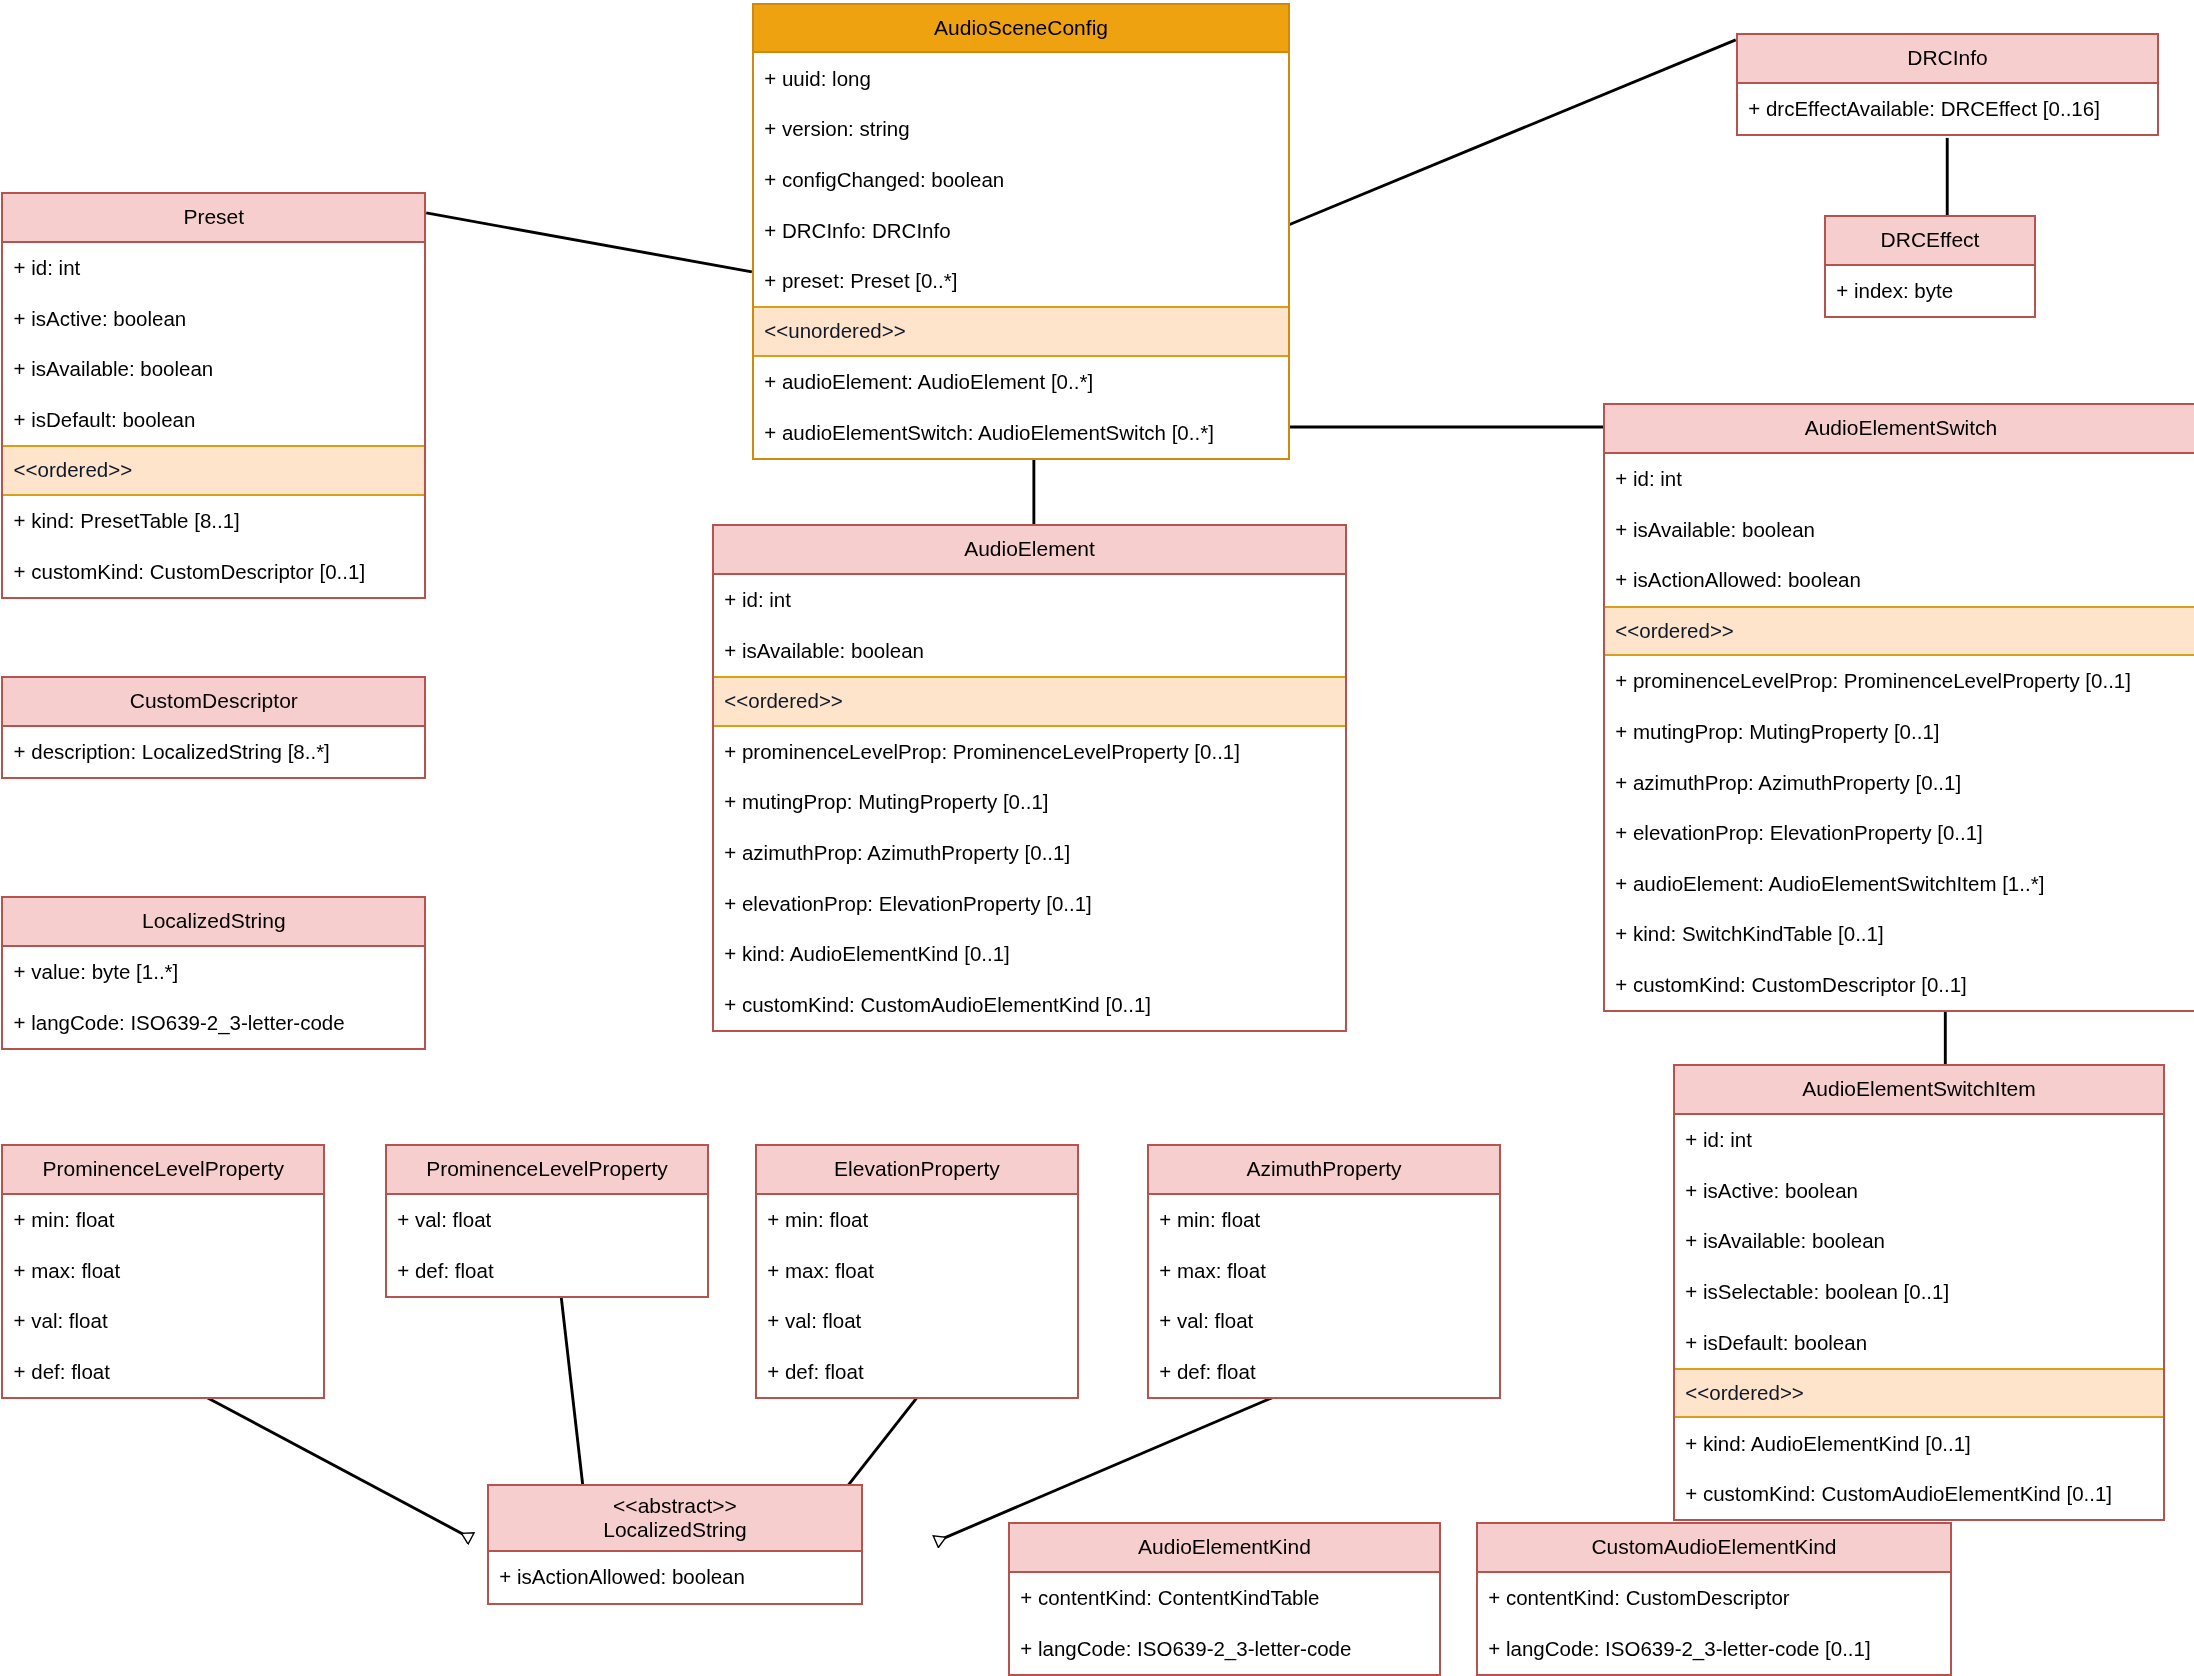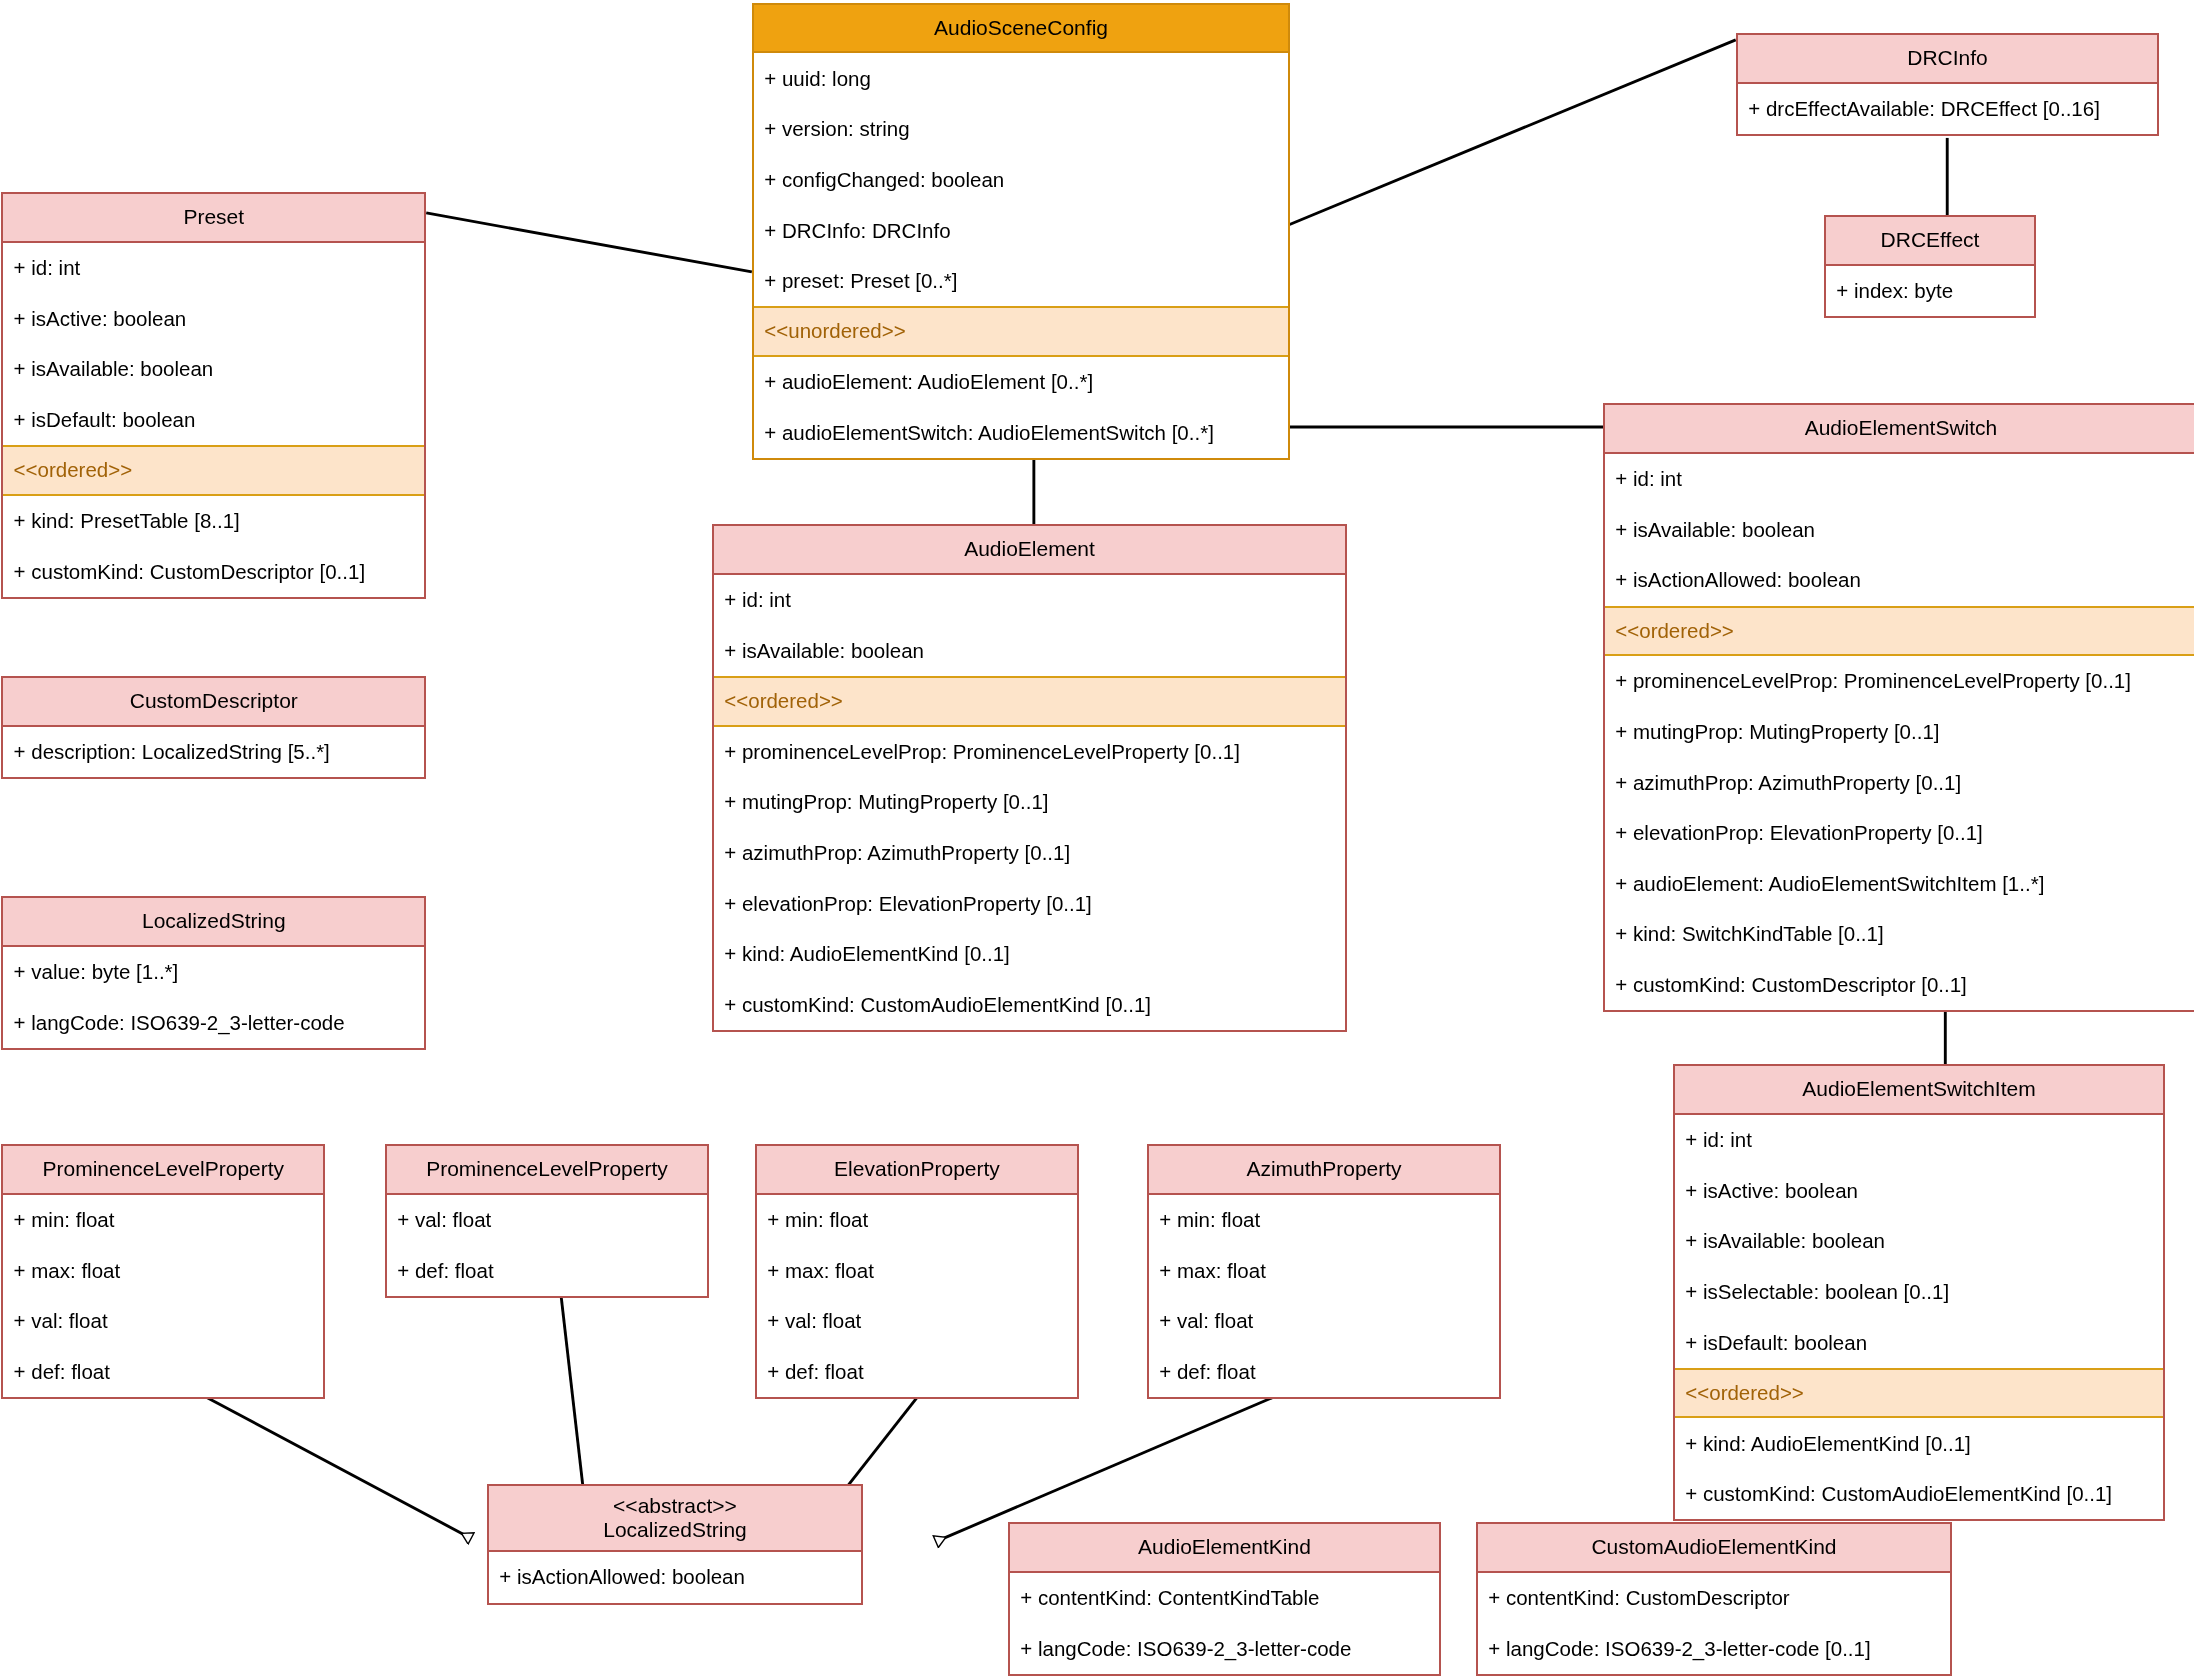--- a/index.html
+++ b/index.html
@@ -67,21 +67,21 @@
     padding: 15.4px 10.3px 14.7px 10.3px;
     white-space: nowrap;
     line-height: 1.0;
   }
   
   .stereo-bar {
     background: #fde4ca;
     border-top: 2.6px solid #d99f16;
     border-bottom: 2.6px solid #d99f16;
     font-size: 20.5px;
-    color: #a16207;
+    color: #0f172a;
     padding: 13px 10.3px 13px 10.3px;
     white-space: nowrap;
     line-height: 1.0;
   }
 </style>
 </head>
 <body>
 
 <div id="canvas">
 
@@ -154,21 +154,21 @@
     <div class="stereo-bar">&lt;&lt;ordered&gt;&gt;</div>
     <div class="cls-section">
       <div class="attr-row">+ kind: PresetTable [8..1]</div>
       <div class="attr-row">+ customKind: CustomDescriptor [0..1]</div>
     </div>
   </div>
 
   <div class="uml-class pink" style="left:1.3px; top:676px; width:425px;">
     <div class="cls-header">CustomDescriptor</div>
     <div class="cls-section">
-      <div class="attr-row">+ description: LocalizedString [5..*]</div>
+      <div class="attr-row">+ description: LocalizedString [8..*]</div>
     </div>
   </div>
 
   <div class="uml-class pink" style="left:1.3px; top:896px; width:425px;">
     <div class="cls-header">LocalizedString</div>
     <div class="cls-section">
       <div class="attr-row">+ value: byte [1..*]</div>
       <div class="attr-row">+ langCode: ISO639-2_3-letter-code</div>
     </div>
   </div>

